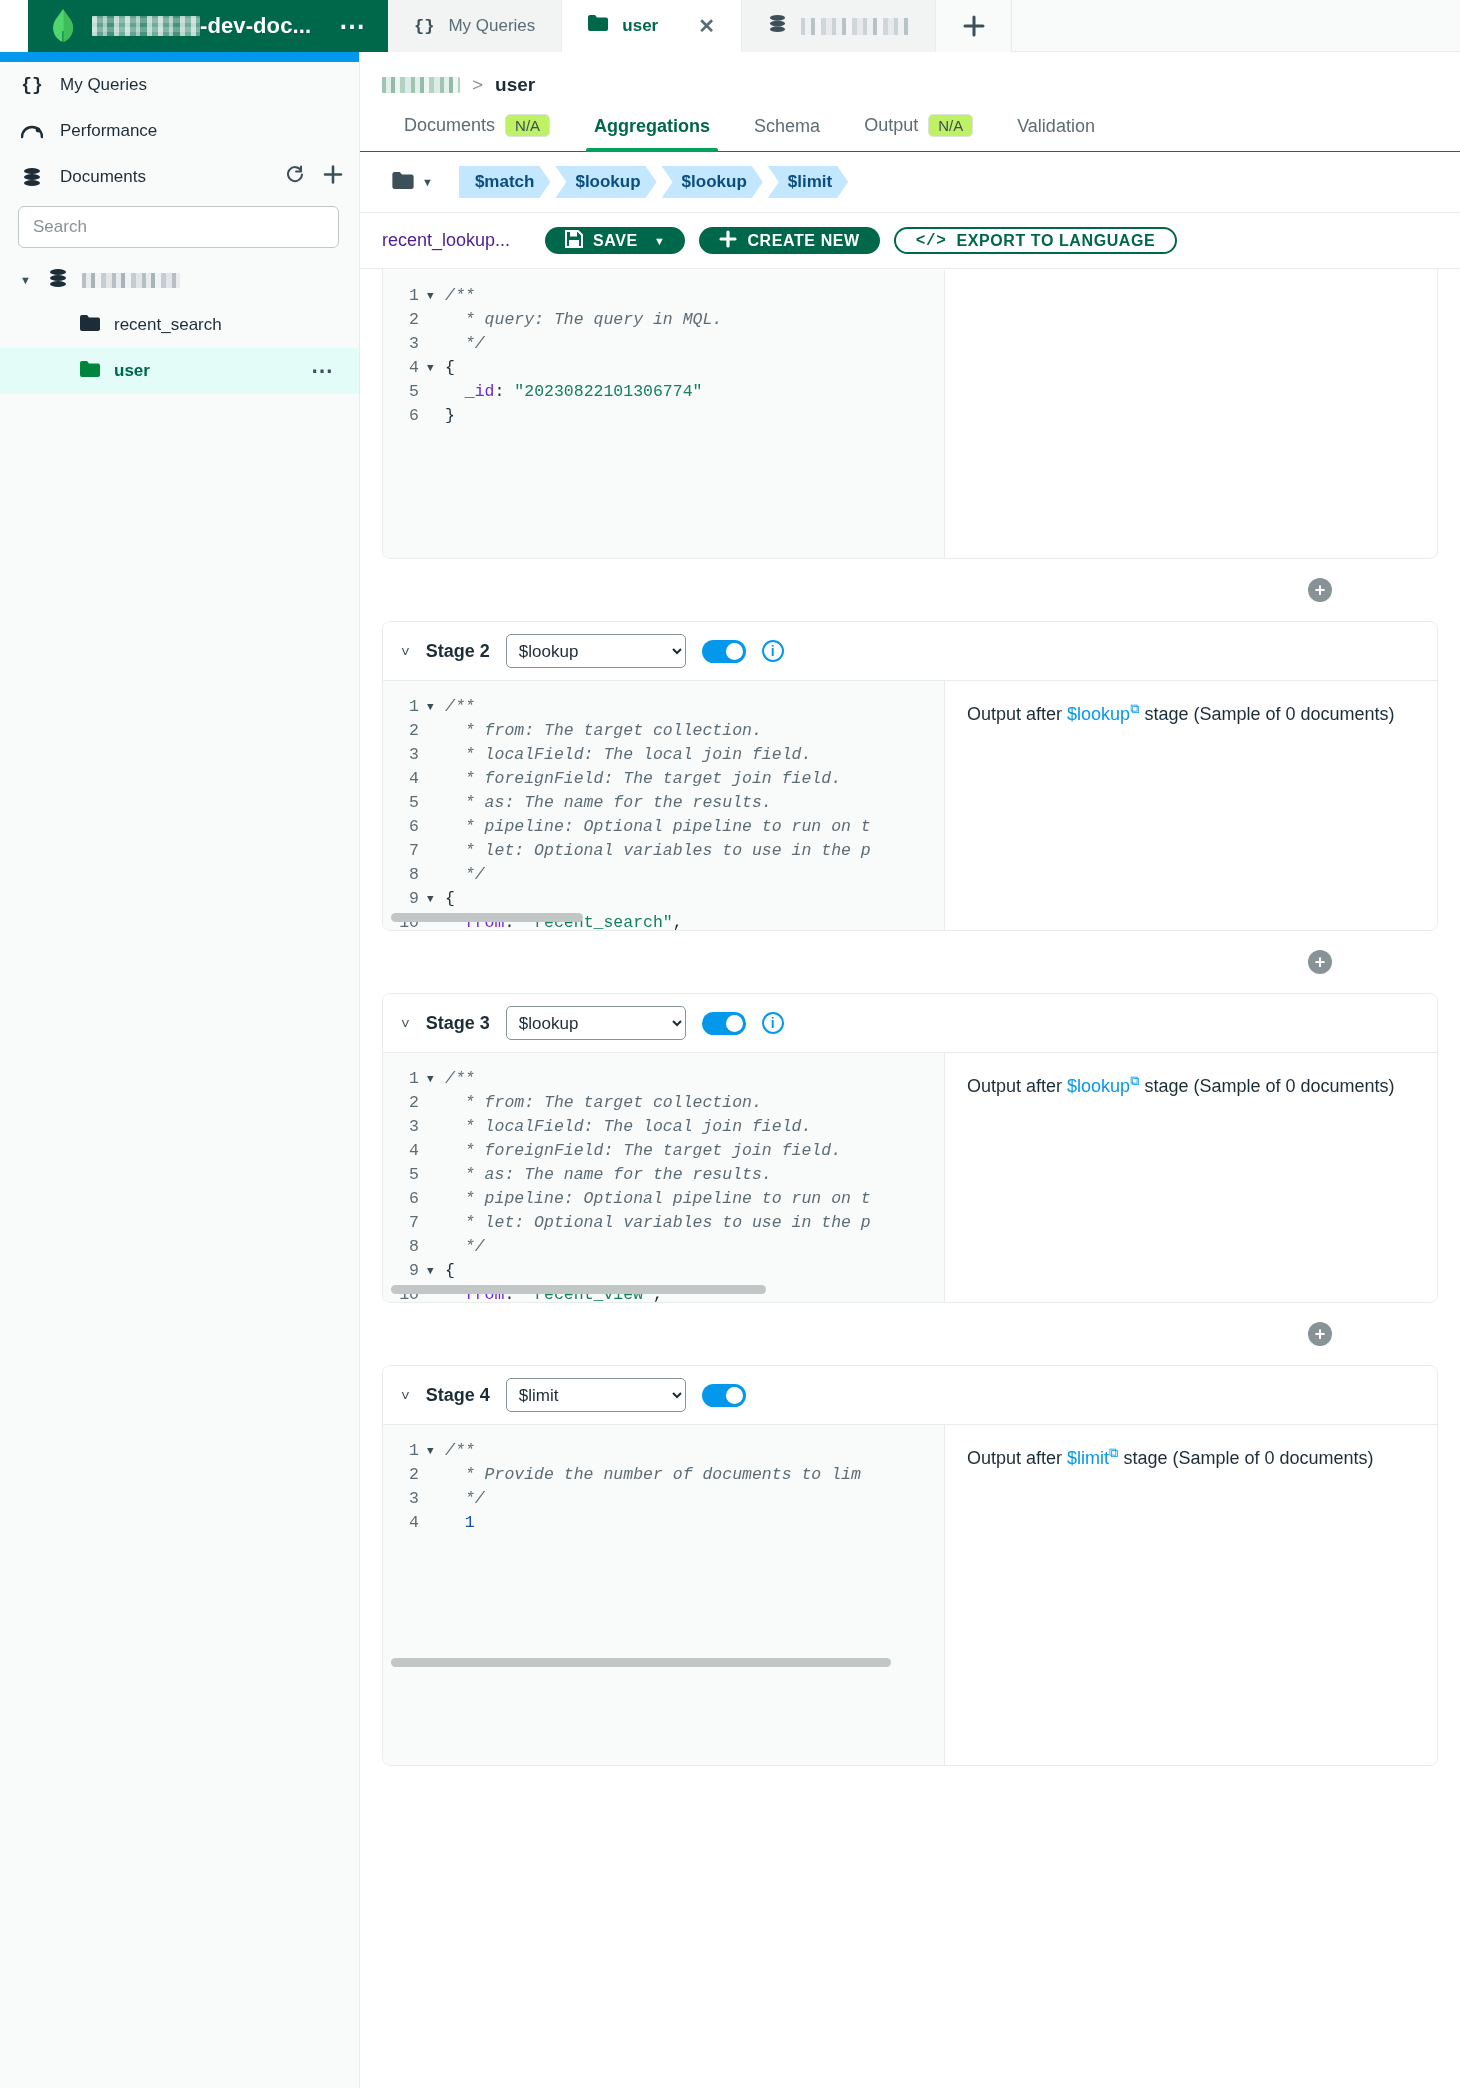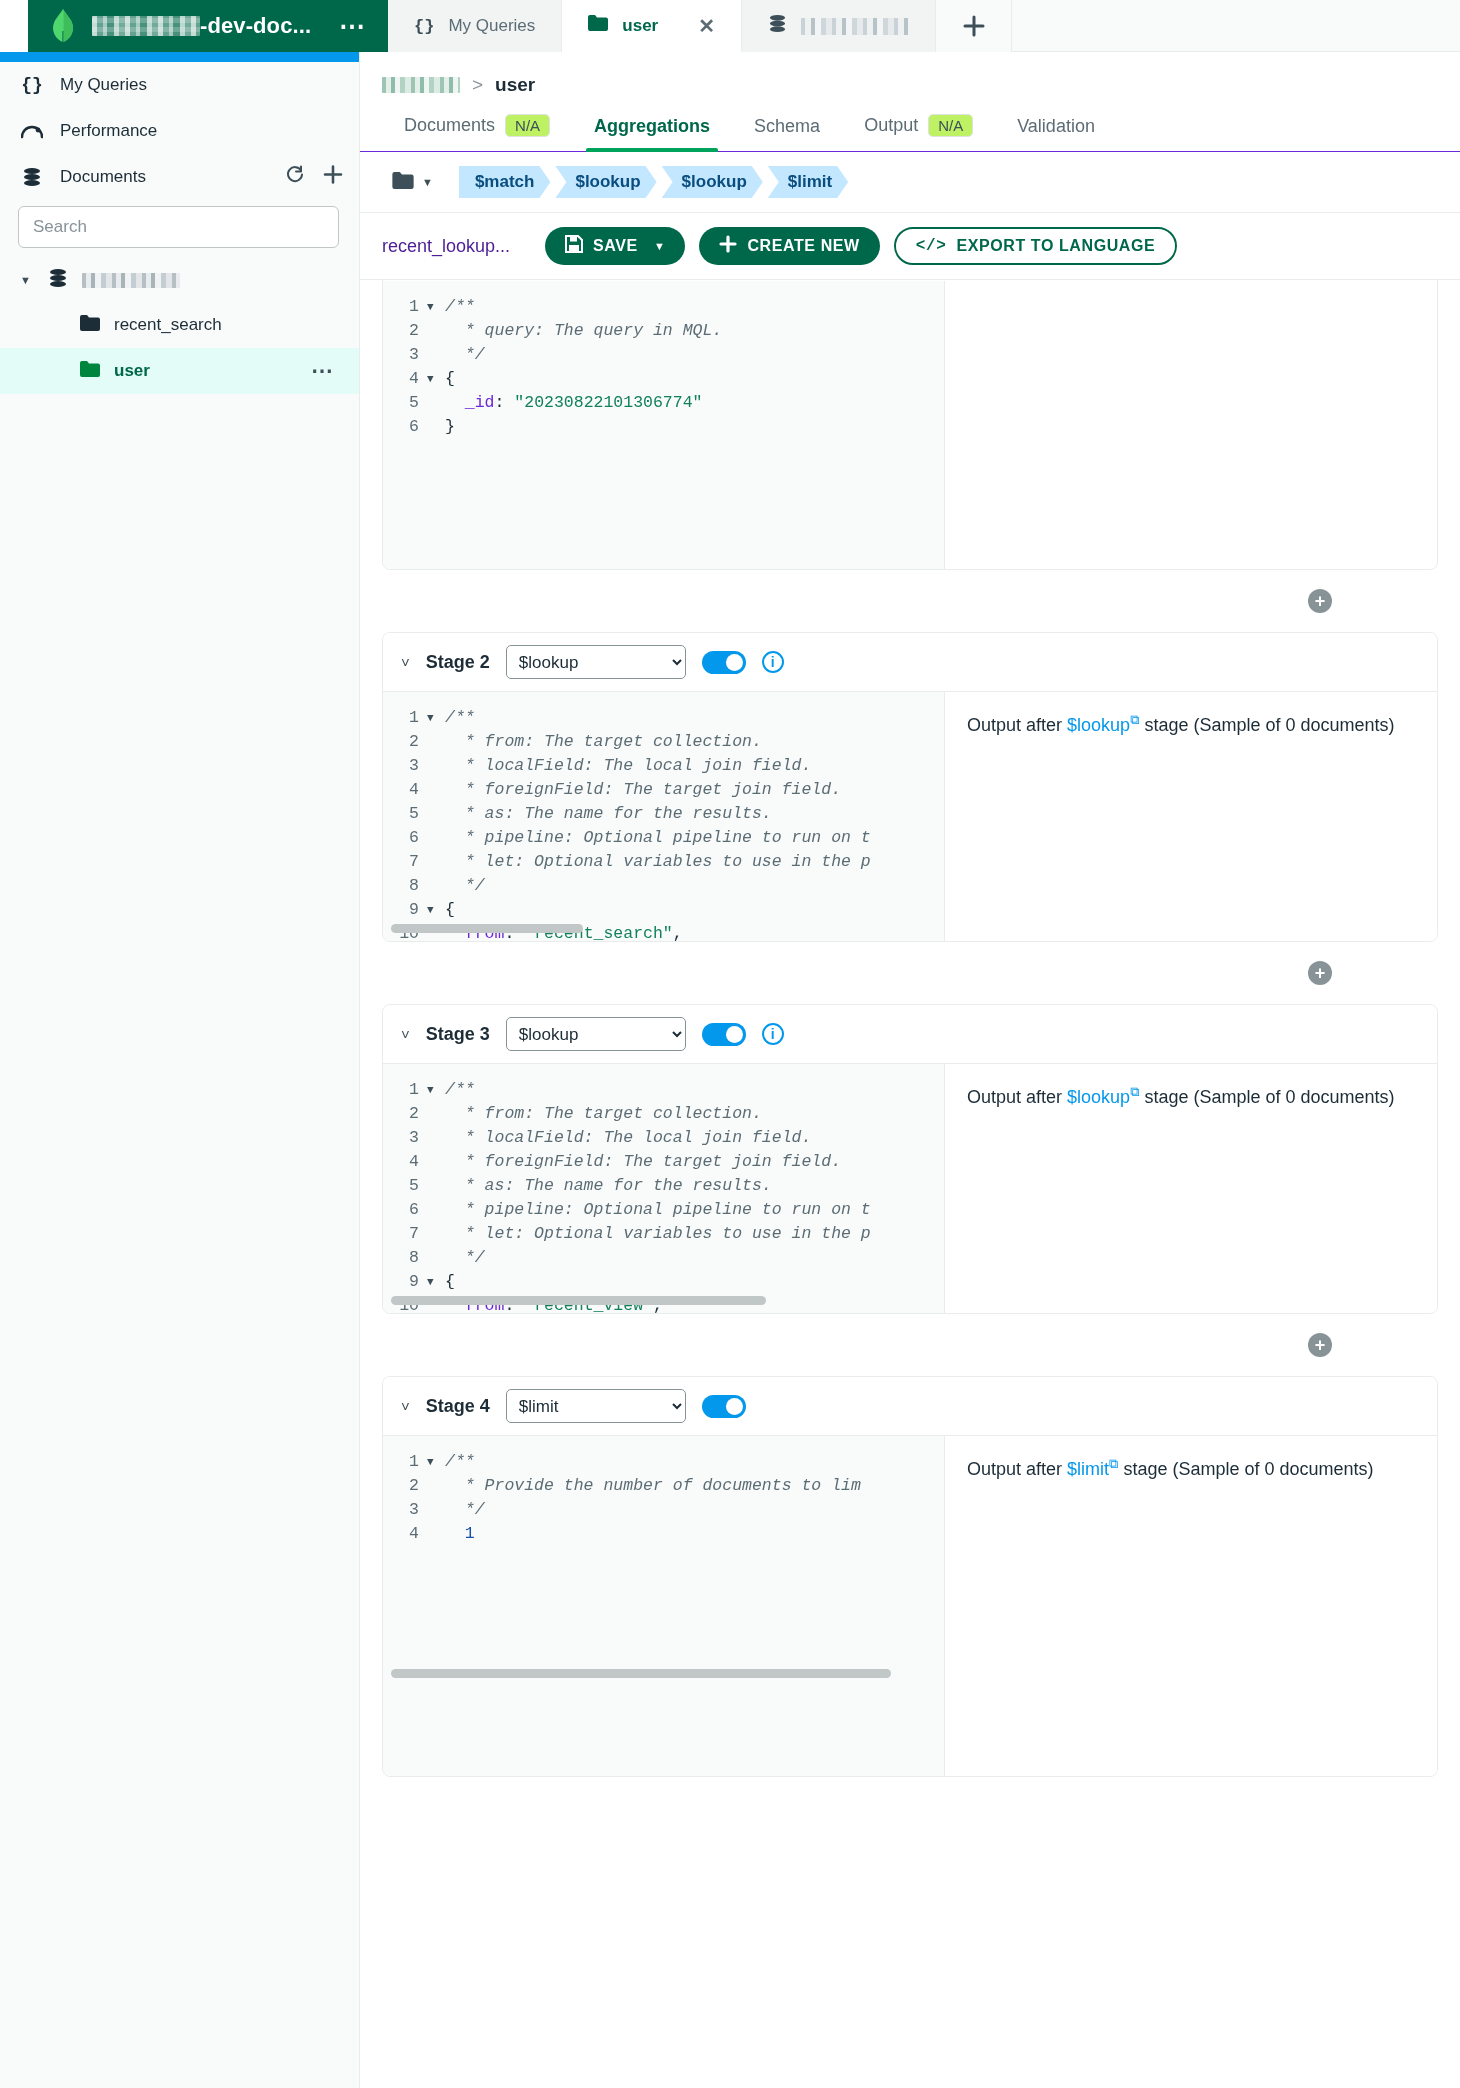--- a/index.html
+++ b/index.html
@@ -179,21 +179,21 @@
   }
   .chip:first-child { clip-path: polygon(0 0, calc(100% - 11px) 0, 100% 50%, calc(100% - 11px) 100%, 0 100%); padding-left: 16px; }
 
   .toolbar {
     display: flex; align-items: center; gap: 14px;
     padding: 14px 22px; border-bottom: 1px solid #E8EDEB;
   }
   .pipe-name { font-size: 18px; color: #4c1d95; margin-right: 21px; }
   .btn {
     display: inline-flex; align-items: center; gap: 10px;
-    height: 38px; border-radius: 19px; padding: 0 20px;
+    height: 27px; border-radius: 19px; padding: 0 20px;
     font-size: 16px; font-weight: 700; letter-spacing: .6px;
     border: none; cursor: pointer; white-space: nowrap;
     font-family: "Liberation Sans", sans-serif;
   }
   .btn-primary { background: #00684A; color: #fff; }
   .btn-outline { background: #fff; color: #00684A; border: 2px solid #00684A; }
   .btn .caret-d { font-size: 11px; margin-left: 6px; }
 
   
   .stages { flex: 1; overflow: hidden; position: relative; background: #fff; }

